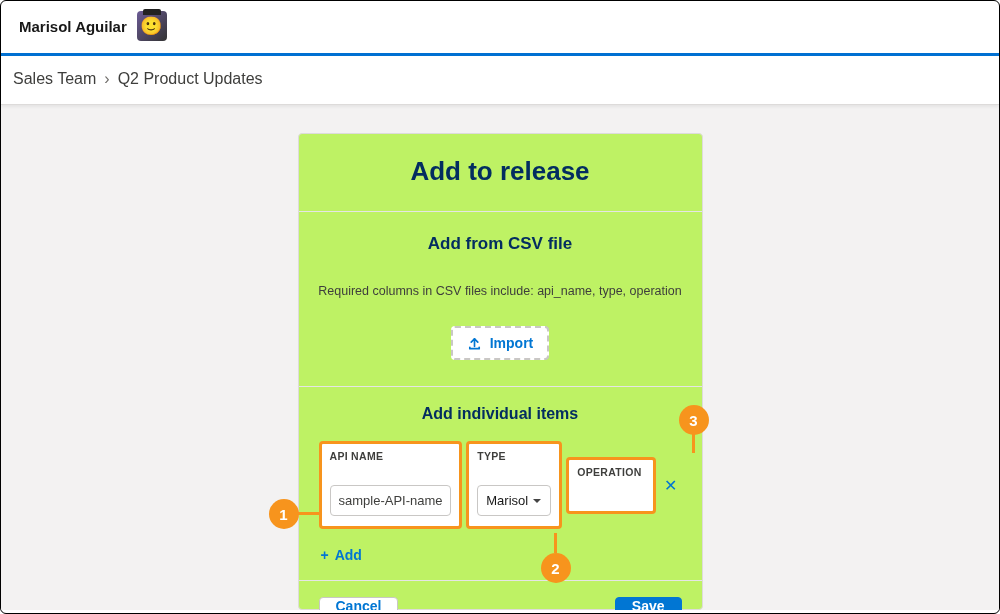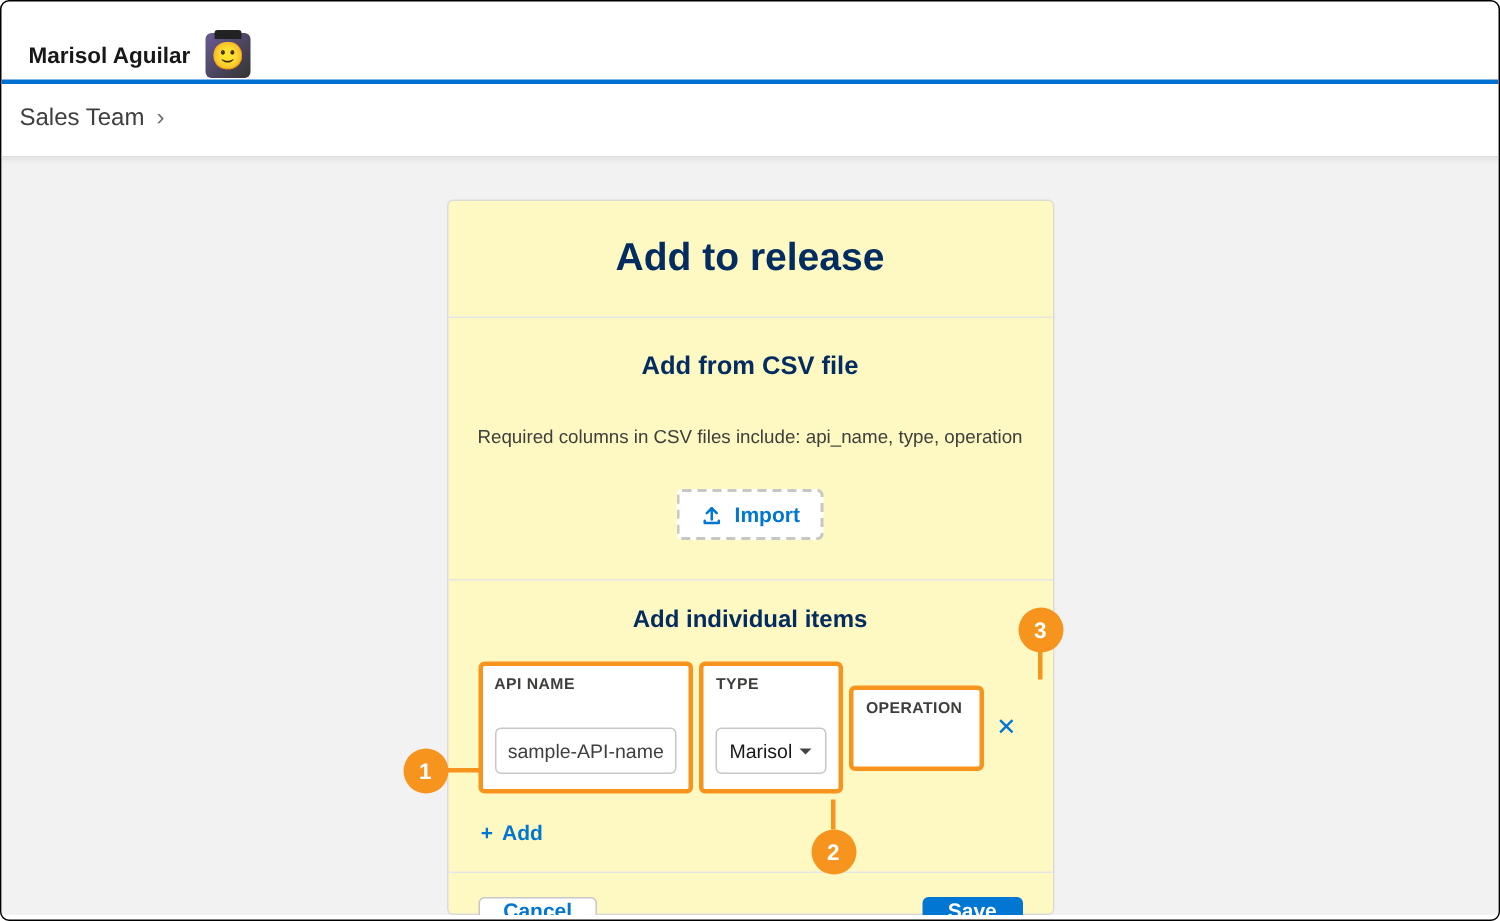--- a/index.html
+++ b/index.html
@@ -36,21 +36,21 @@
     padding: 14px 22px;
     font-size: 15px;
     color: #3e3e3c;
     cursor: pointer;
   }
   .tab.active {
     background: #eef4ff;
     border-top: 3px solid #0176d3;
     padding-top: 11px;
   }
-  .header-right { display: flex; align-items: center; gap: 10px; padding-bottom: 1px;}
+  .header-right { display: flex; align-items: center; gap: 10px; padding-bottom: 12px;}
   .username { font-size: 15px; font-weight: 600; color: #181818; }
   .avatar {
     width: 30px; height: 30px;
     border-radius: 4px;
     background: linear-gradient(135deg,#6b5b95,#333);
     display:flex;align-items:center;justify-content:center;
     color:#fff;font-size:18px;
     position:relative;
   }
   .avatar::after{
@@ -80,21 +80,21 @@
   .page-bg {
     background:#f3f2f2;
     height: calc(100% - 55px - 52px);
     padding: 28px 0 0;
     display:flex;
     justify-content:center;
     overflow:hidden;
   }
   .card {
     width: 405px;
-    background:#fef9c3;
+    background:#bef264;
     border:1px solid #dddbda;
     border-radius:4px;
   }
   .card-title {
     text-align:center;
     font-size:26px;
     font-weight:700;
     color:#032d60;
     padding: 22px 0 24px;
     border-bottom:1px solid #e5e5e5;
@@ -199,20 +199,21 @@
 <div class="header">
   <div class="header-right">
     <div class="username">Marisol Aguilar</div>
     <div class="avatar">🙂</div>
   </div>
 </div>
 
 <div class="breadcrumb">
   <span>Sales Team</span>
   <span class="chev">›</span>
+  <span>Q2 Product Updates</span>
 </div>
 
 <div class="page-bg">
   <div class="card">
     <div class="card-title">Add to release</div>
 
     <div class="csv-section">
       <div class="csv-heading">Add from CSV file</div>
       <div class="csv-desc">Required columns in CSV files include: api_name, type, operation</div>
       <button class="import-btn">

